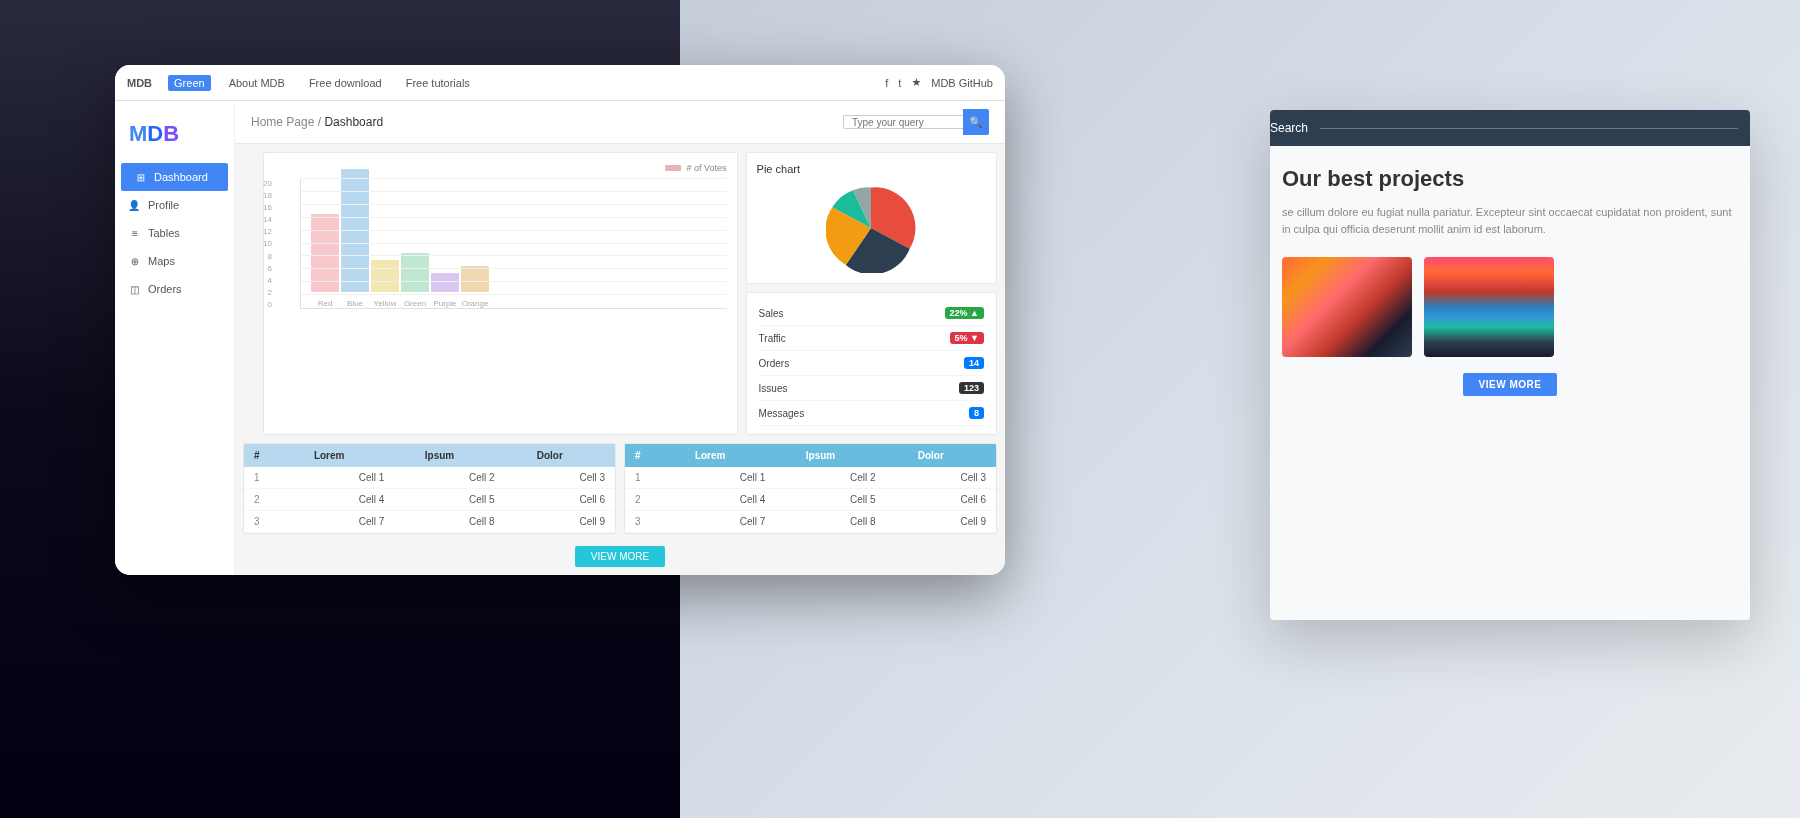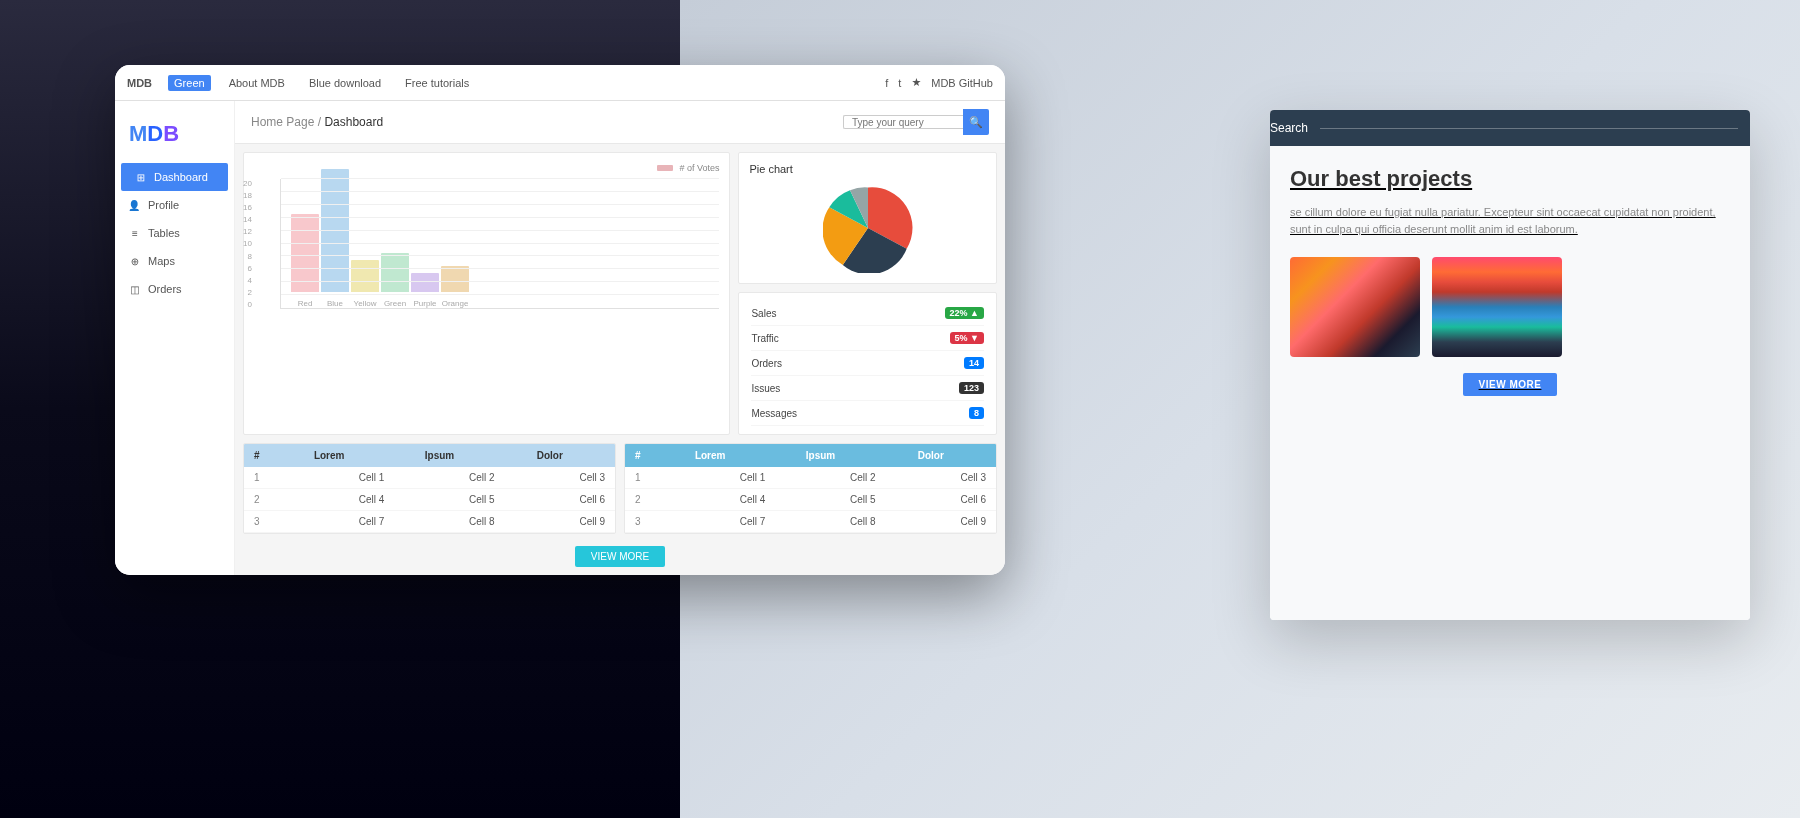--- a/index.html
+++ b/index.html
@@ -200,20 +200,21 @@
     }
 
     
     .bar-chart-container {
       background: #fff;
       border: 1px solid #e8e8e8;
       border-radius: 2px;
       flex: 1.8;
       padding: 10px;
       min-height: 190px;
+      margin-left: 20px;
     }
     .chart-legend {
       display: flex;
       align-items: center;
       gap: 6px;
       font-size: 9px;
       color: #888;
       justify-content: flex-end;
       margin-bottom: 6px;
     }
@@ -402,23 +403,22 @@
       background: #2c3e50;
       display: flex;
       align-items: center;
       justify-content: center;
       color: #fff;
       font-size: 12px;
     }
     .news-content {
       flex: 1;
       background: #f8f9fa;
-      padding: 20px 20px;
+      padding: 20px 12px;
       overflow: auto;
-      text-decoration: underline;
     }
     .news-title {
       font-size: 22px;
       font-weight: 700;
       color: #333;
       margin-bottom: 12px;
     }
     .news-body-text {
       font-size: 11px;
       color: #888;
@@ -512,21 +512,21 @@
 <div class="bg-left"></div>
 <div class="bg-right"></div>
 
 <div class="mdb-window">
 
   <div class="mdb-topnav">
     <span class="mdb-topnav-brand">MDB</span>
     <div class="mdb-nav-items">
       <span class="mdb-nav-item active">Green</span>
       <span class="mdb-nav-item">About MDB</span>
-      <span class="mdb-nav-item">Blue download</span>
+      <span class="mdb-nav-item">Free download</span>
       <span class="mdb-nav-item">Free tutorials</span>
     </div>
     <div class="mdb-nav-social">
       <span>f</span>
       <span>t</span>
       <span>★</span>
       <span>MDB GitHub</span>
     </div>
   </div>
 

